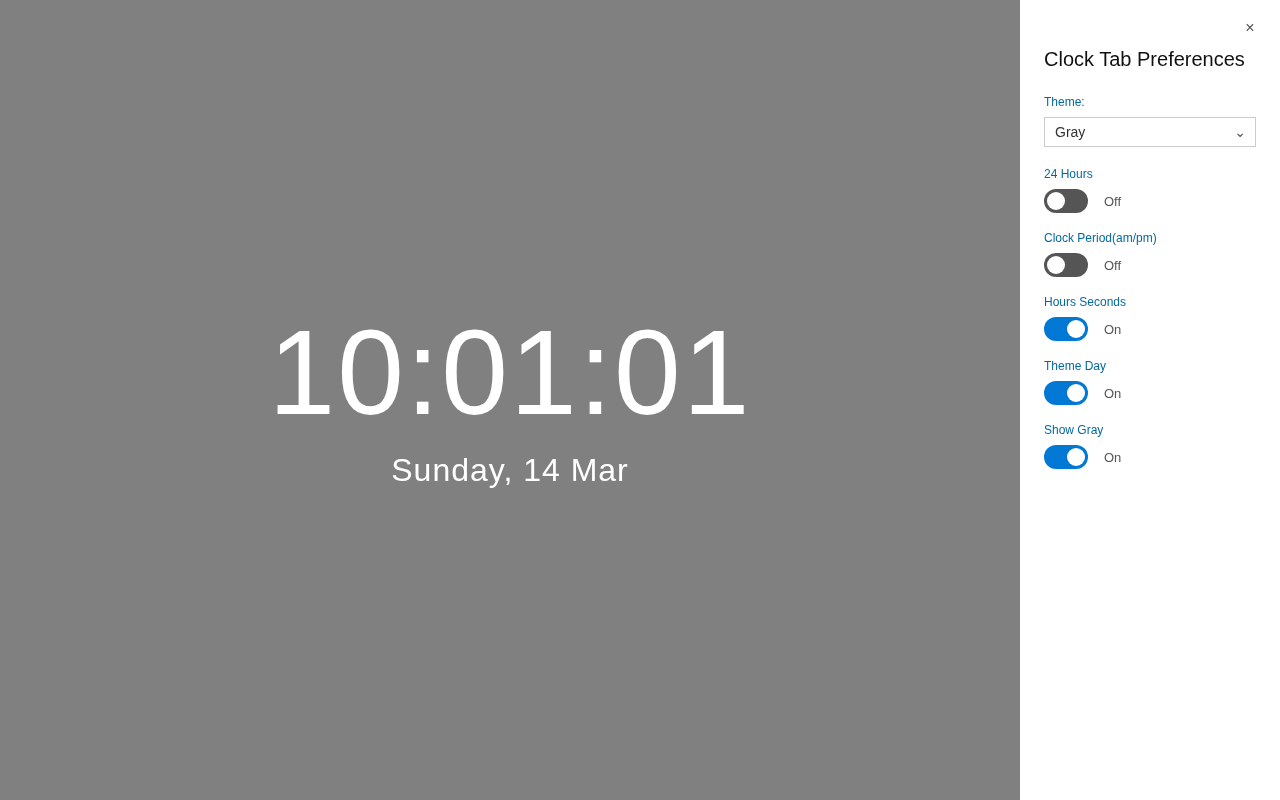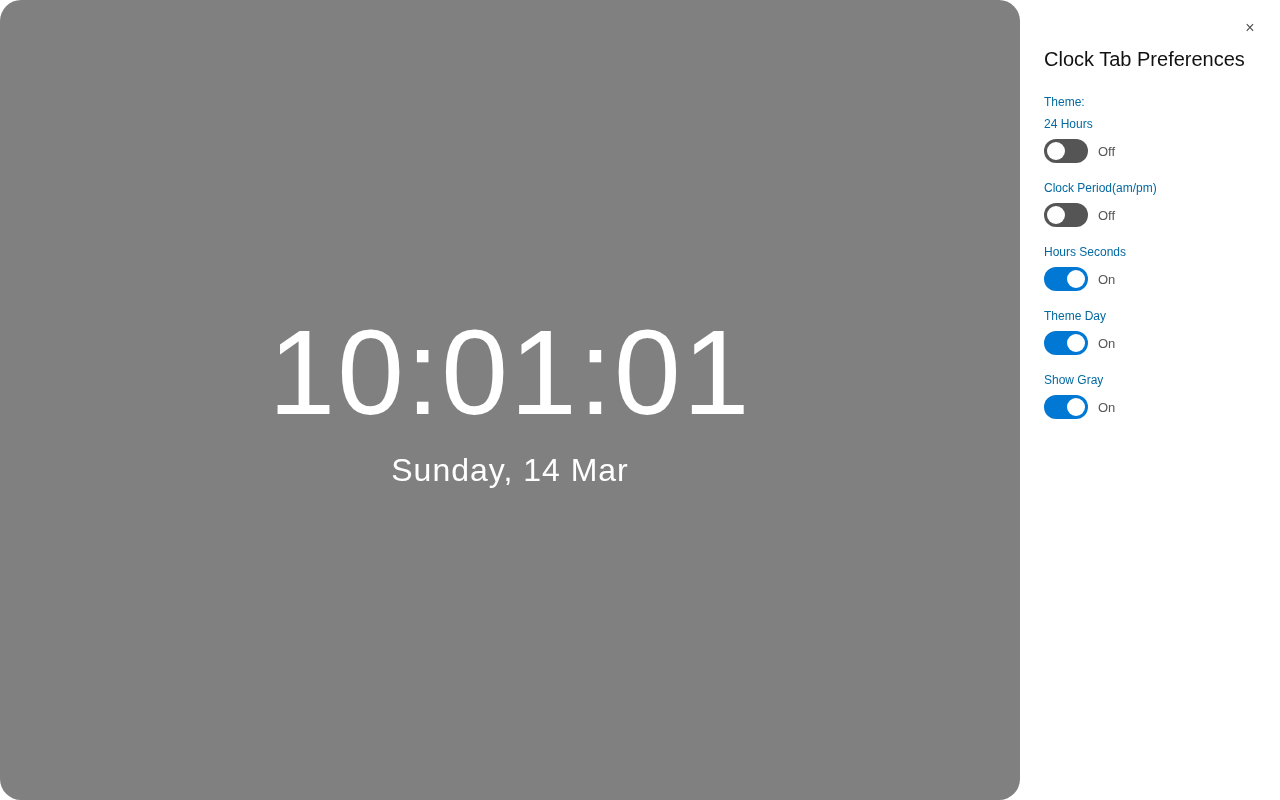--- a/index.html
+++ b/index.html
@@ -14,21 +14,20 @@
 
     
     .clock-area {
       flex: 1;
       background: #808080;
       display: flex;
       flex-direction: column;
       align-items: center;
       justify-content: center;
       color: white;
-      border-radius: 21px;
     }
 
     .clock-time {
       font-size: 120px;
       font-weight: 200;
       letter-spacing: 2px;
       line-height: 1;
     }
 
     .clock-date {
@@ -105,21 +104,21 @@
       font-size: 14px;
     }
 
     .setting-row {
       margin-bottom: 18px;
     }
 
     .toggle-row {
       display: flex;
       align-items: center;
-      gap: 10px;
+      gap: 16px;
       margin-top: 4px;
     }
 
     .toggle-status {
       font-size: 13px;
       color: #555;
     }
 
     
     .toggle-switch {
@@ -177,20 +176,29 @@
   <div class="clock-time">10:01:01</div>
   <div class="clock-date">Sunday, 14 Mar</div>
 </div>
 
 <div class="side-panel">
   <button class="close-btn">×</button>
 
   <div class="panel-title">Clock Tab Preferences</div>
 
   <span class="setting-label">Theme:</span>
+  <div class="theme-select-wrapper">
+    <select class="theme-select">
+      <option>Gray</option>
+      <option>Dark</option>
+      <option>Light</option>
+      <option>Blue</option>
+    </select>
+    <span class="theme-select-arrow">⌄</span>
+  </div>
 
   <div class="setting-row">
     <span class="setting-label">24 Hours</span>
     <div class="toggle-row">
       <label class="toggle-switch">
         <input type="checkbox" style="">
         <div class="toggle-track off">
           <div class="toggle-thumb"></div>
         </div>
       </label>

